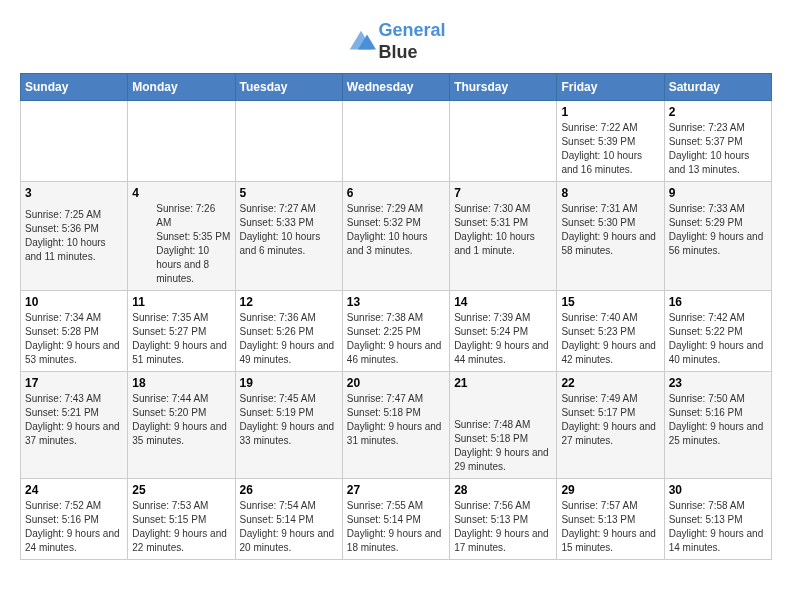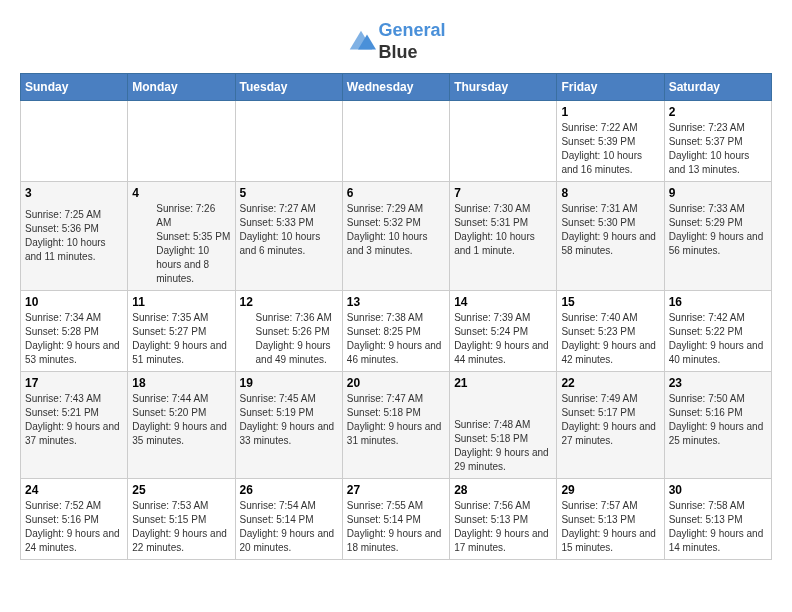--- a/index.html
+++ b/index.html
@@ -189,28 +189,28 @@
 Daylight: 9 hours and 53 minutes.</div>
         </td>
         <td>
           <div class="day-num">11</div>
           <div class="day-info" style="white-space: pre-line;">Sunrise: 7:35 AM
 Sunset: 5:27 PM
 Daylight: 9 hours and 51 minutes.</div>
         </td>
         <td>
           <div class="day-num">12</div>
-          <div class="day-info" style="white-space: pre-line; margin-left: 16px;">Sunrise: 7:36 AM
+          <div class="day-info" style="white-space: pre-line;">Sunrise: 7:36 AM
 Sunset: 5:26 PM
 Daylight: 9 hours and 49 minutes.</div>
         </td>
         <td>
           <div class="day-num">13</div>
           <div class="day-info" style="white-space: pre-line;">Sunrise: 7:38 AM
-Sunset: 8:25 PM
+Sunset: 2:25 PM
 Daylight: 9 hours and 46 minutes.</div>
         </td>
         <td>
           <div class="day-num">14</div>
           <div class="day-info" style="white-space: pre-line;">Sunrise: 7:39 AM
 Sunset: 5:24 PM
 Daylight: 9 hours and 44 minutes.</div>
         </td>
         <td>
           <div class="day-num">15</div>

